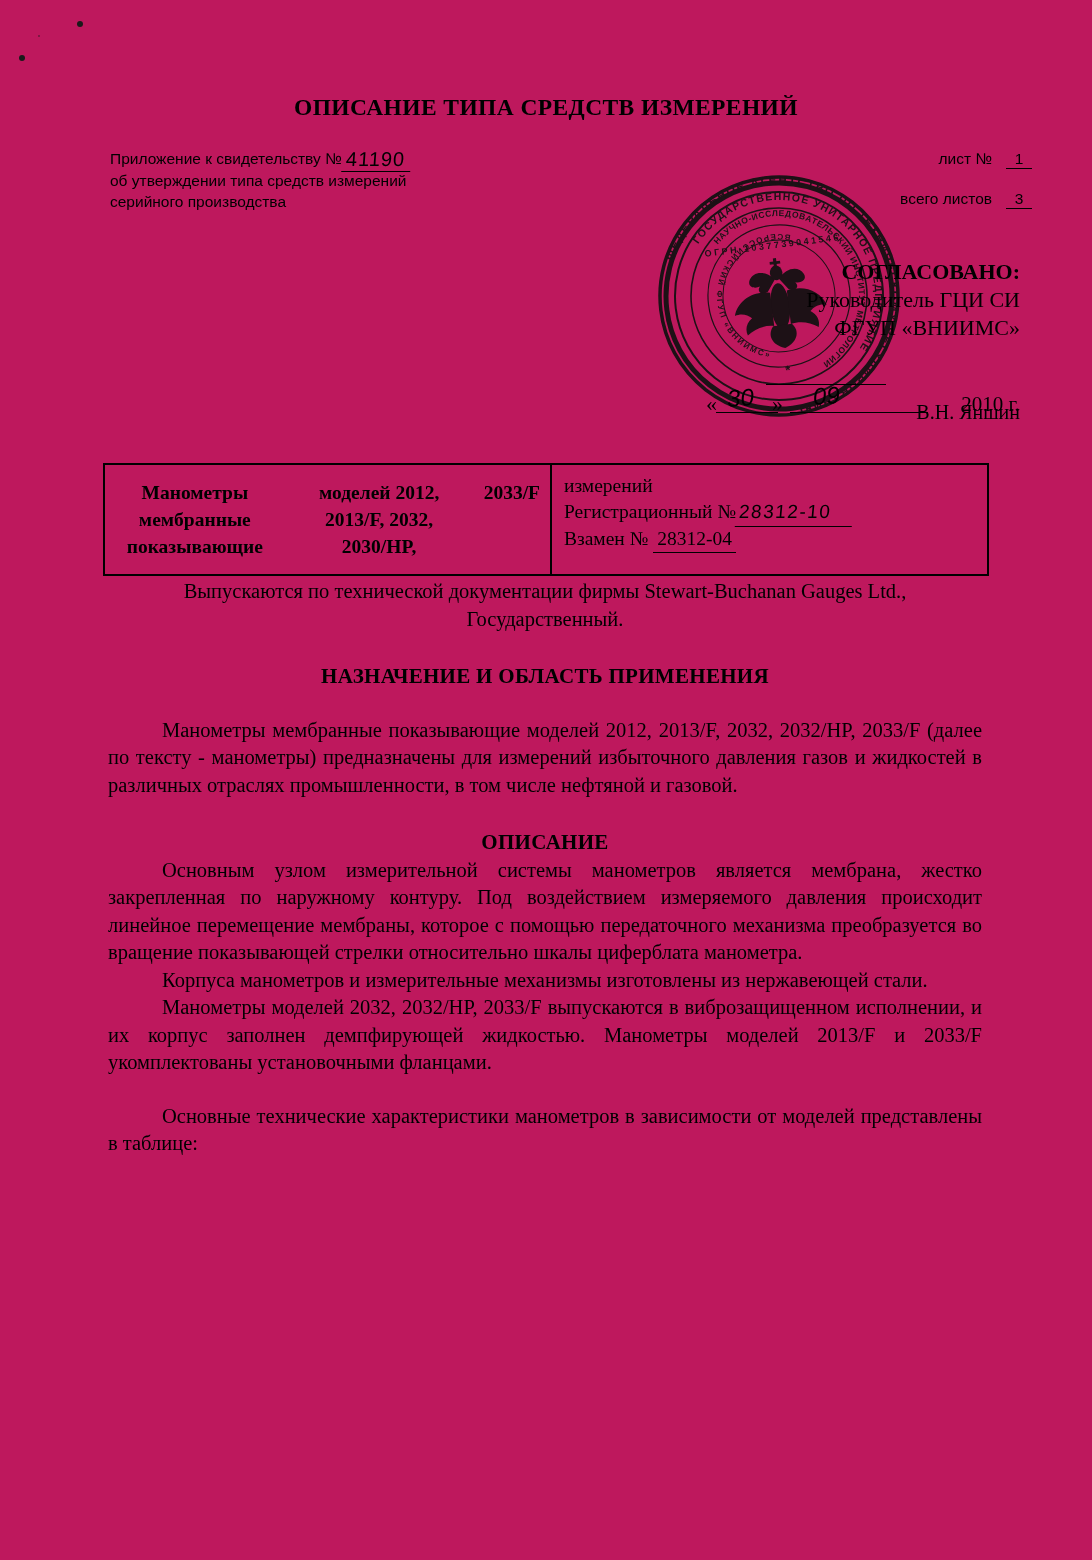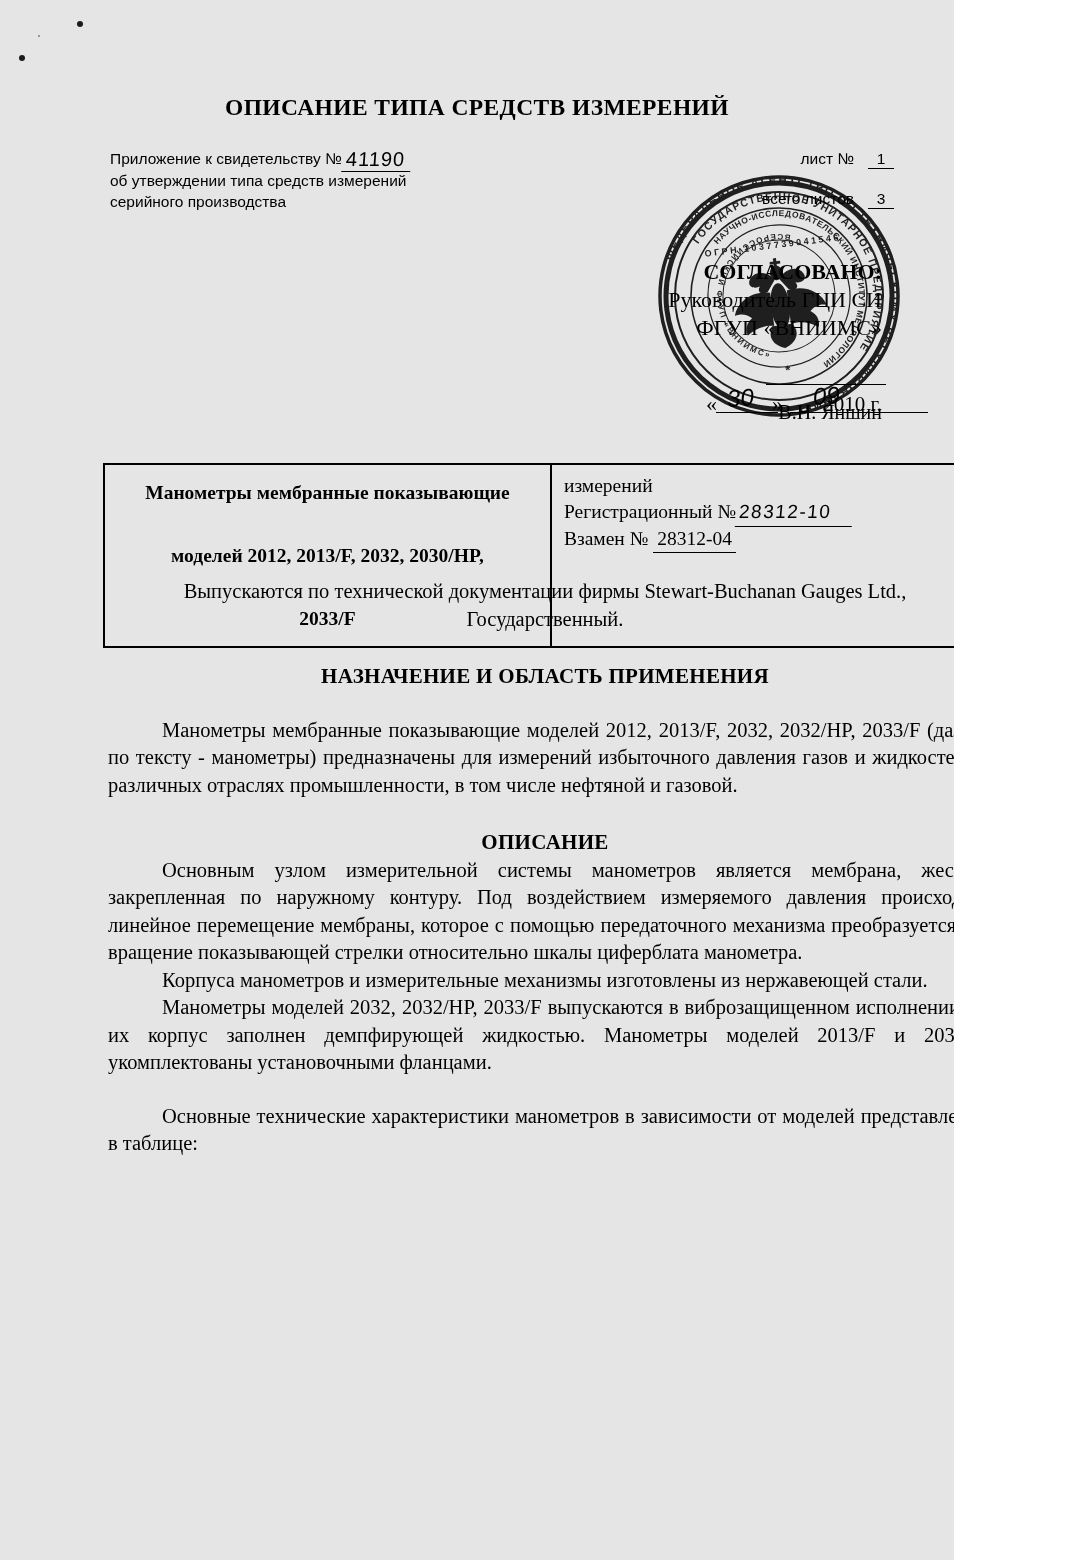--- a/index.html
+++ b/index.html
@@ -6,23 +6,23 @@
     margin: 0;
     padding: 0;
     background: #ffffff;
   }
   body {
     font-family: "Liberation Serif", serif;
     color: #000000;
   }
   #page {
     position: relative;
-    width: 954px;
+    width: 1092px;
     height: 1560px;
-    background: #e5e5e5;
+    background: #be185d;
     overflow: hidden;
   }
 
   
   .speck { position: absolute; background: #1a1a1a; border-radius: 50%; }
 
   
   .doc-title {
     position: absolute;
     top: 94px; left: 0; right: 0;
@@ -142,21 +142,21 @@
   .reg-left {
     width: 447px;
     box-sizing: border-box;
     border-right: 2.2px solid #000;
     padding: 14px 10px 14px 10px;
     text-align: center;
     font-weight: bold;
     font-size: 19.5px;
     line-height: 27px;
     display: flex;
-    flex-direction: column;
+    flex-direction: row;
     justify-content: center;
     gap: 36px;
   }
   .reg-right {
     flex: 1;
     box-sizing: border-box;
     padding: 8px 8px 6px 12px;
     font-size: 19.5px;
     line-height: 25.5px;
   }

